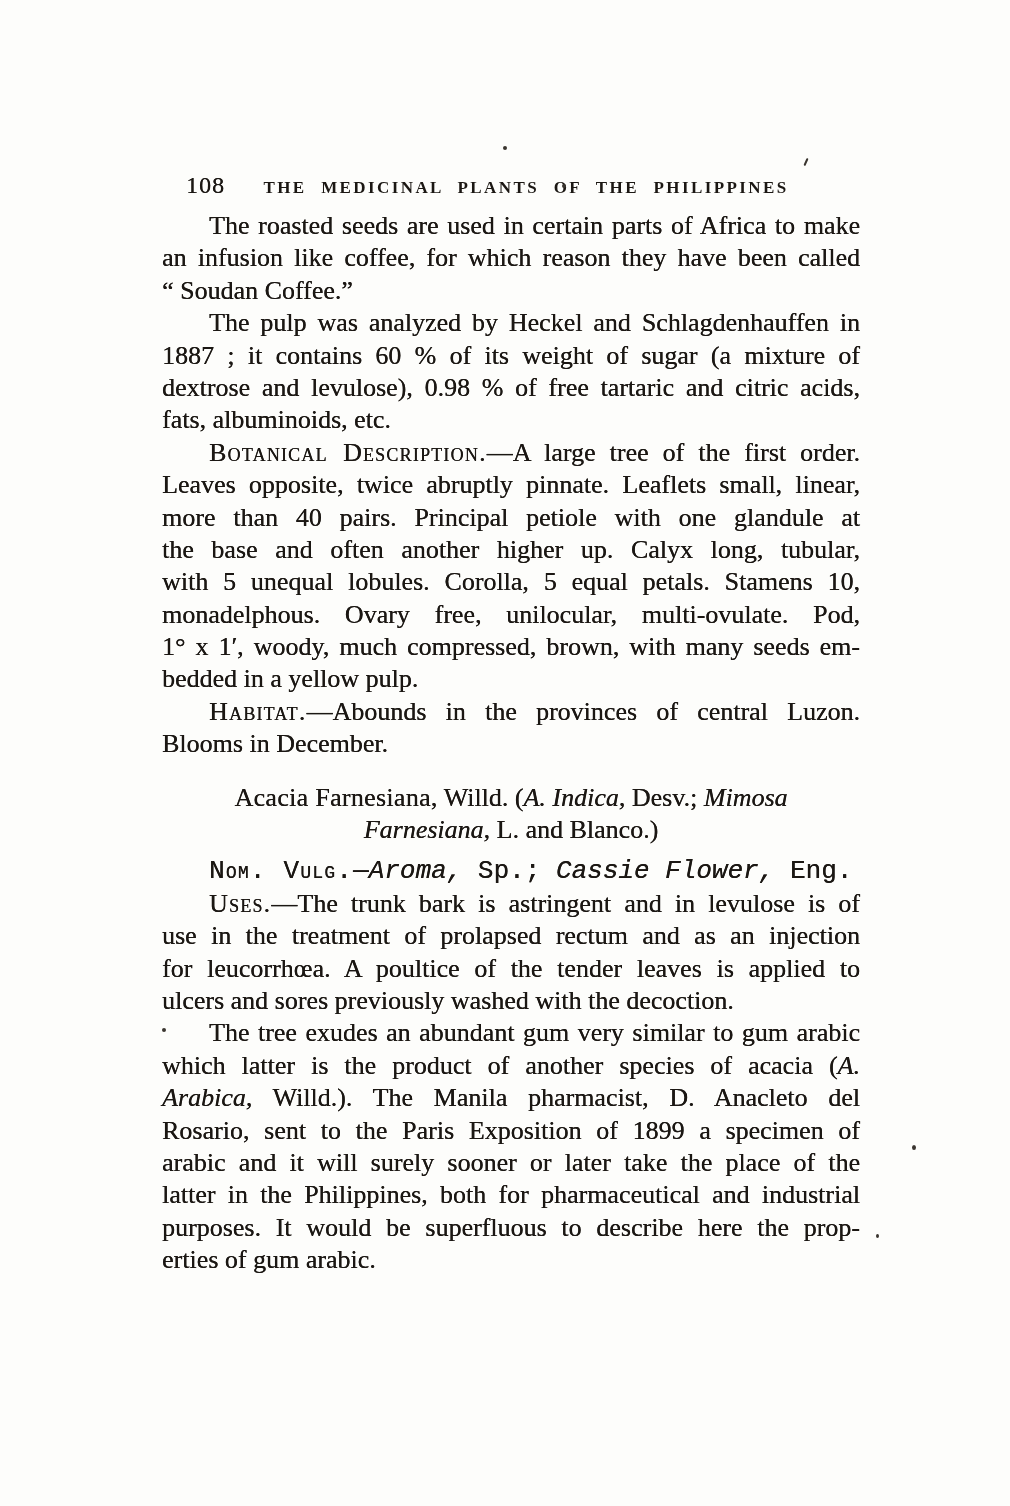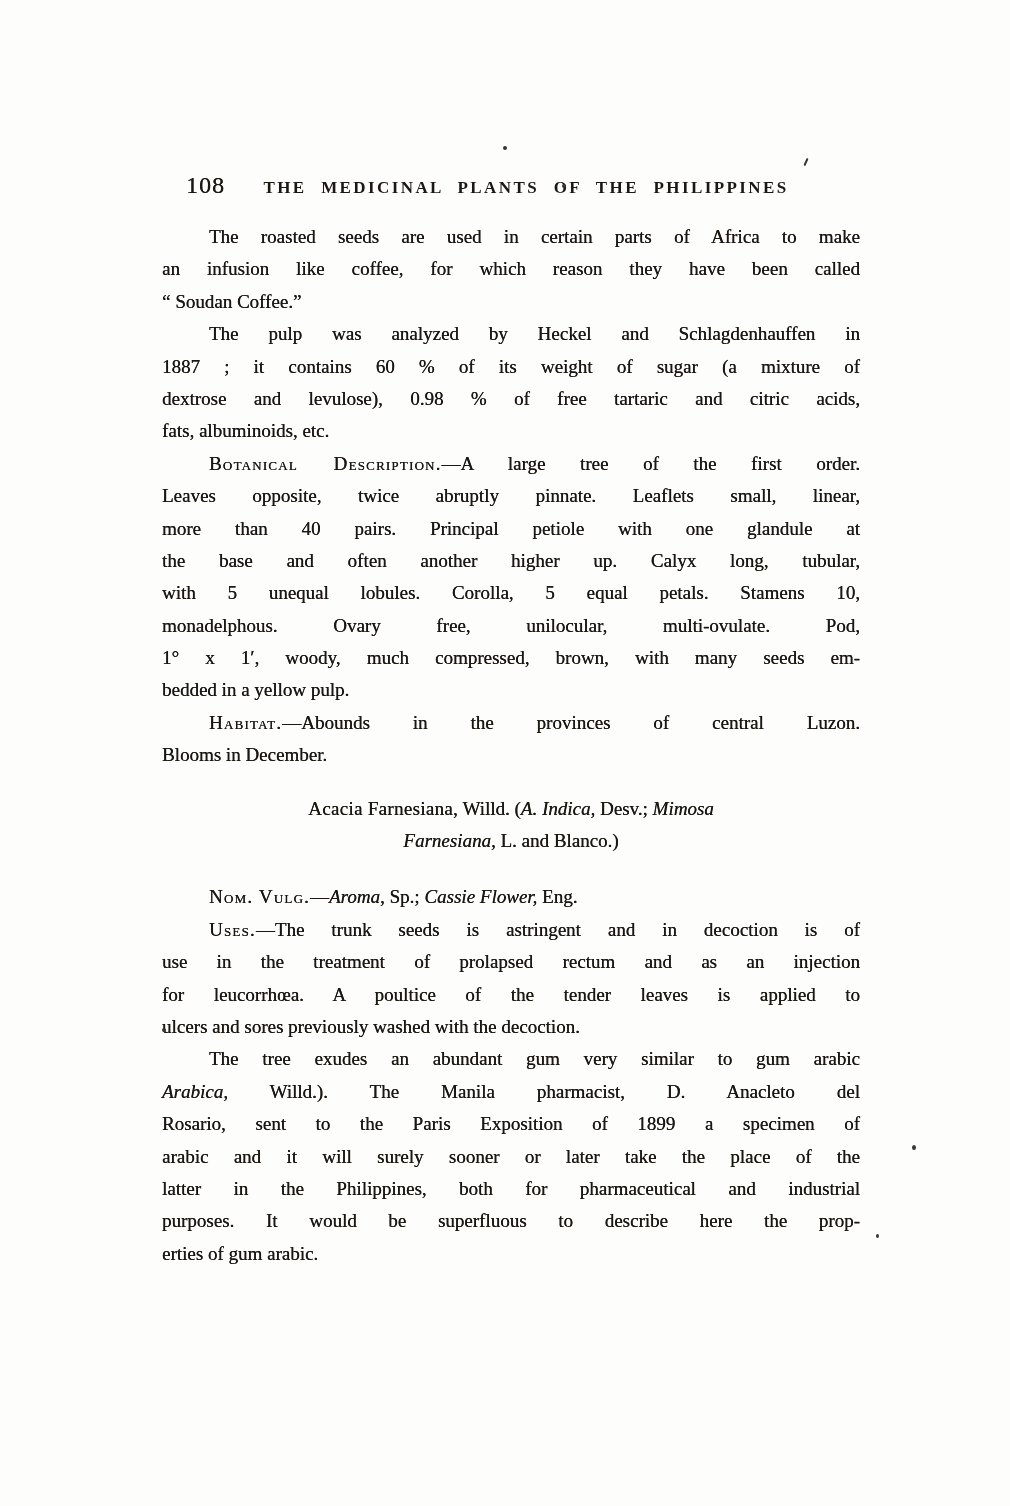--- a/index.html
+++ b/index.html
@@ -41,28 +41,28 @@
     font-size: 17px;
     font-weight: bold;
     letter-spacing: 2.4px;
     word-spacing: 8px;
     white-space: nowrap;
   }
   
   #document-body {
     position: absolute;
     left: 162px;
-    top: 221px;
+    top: 210px;
     width: 698px;
-    font-size: 19px;
+    font-size: 26px;
     text-shadow: 0.2px 0 0 currentColor;
   }
   .para { margin: 0; }
   .gap-lg { margin-top: 21px; }
-  .gap-sm { margin-top: 24px; }
+  .gap-sm { margin-top: 9px; font-family: Liberation Mono, monospace; }
   .line {
     height: 32.4px;
     line-height: 32.4px;
     white-space: nowrap;
   }
   .just {
     white-space: normal;
     text-align: justify;
     text-align-last: justify;
   }
@@ -122,27 +122,28 @@
         <div class="line"><span>Blooms in December.</span></div>
       </div>
       <div class="para gap-lg">
         <div class="line center"><span class="b">Acacia Farnesiana,</span><span> Willd. (</span><span class="i">A. Indica,</span><span> Desv.; </span><span class="i">Mimosa</span></div>
         <div class="line center"><span class="i">Farnesiana,</span><span> L. and Blanco.)</span></div>
       </div>
       <div class="para gap-sm">
         <div class="line indent"><span class="sc">Nom. Vulg.</span><span>—</span><span class="i">Aroma,</span><span> Sp.; </span><span class="i">Cassie Flower,</span><span> Eng.</span></div>
       </div>
       <div class="para">
-        <div class="line just indent"><span class="sc">Uses.</span><span>—The trunk seeds is astringent and in decoction is of</span></div>
+        <div class="line just indent"><span class="sc">Uses.</span><span>—The trunk bark is astringent and in levulose is of</span></div>
         <div class="line just"><span>use in the treatment of prolapsed rectum and as an injection</span></div>
         <div class="line just"><span>for leucorrhœa. A poultice of the tender leaves is applied to</span></div>
         <div class="line"><span>ulcers and sores previously washed with the decoction.</span></div>
       </div>
       <div class="para">
         <div class="line just indent"><span>The tree exudes an abundant gum very similar to gum arabic</span></div>
+        <div class="line just"><span>which latter is the product of another species of acacia (</span><span class="i">A.</span></div>
         <div class="line just"><span class="i">Arabica,</span><span> Willd.). The Manila pharmacist, D. Anacleto del</span></div>
         <div class="line just"><span>Rosario, sent to the Paris Exposition of 1899 a specimen of</span></div>
         <div class="line just"><span>arabic and it will surely sooner or later take the place of the</span></div>
         <div class="line just"><span>latter in the Philippines, both for pharmaceutical and industrial</span></div>
         <div class="line just"><span>purposes. It would be superfluous to describe here the prop-</span></div>
         <div class="line"><span>erties of gum arabic.</span></div>
       </div>
     </div>
 
   <div class="speck" style="left:503px; top:146px; width:4px; height:4px;"></div>

